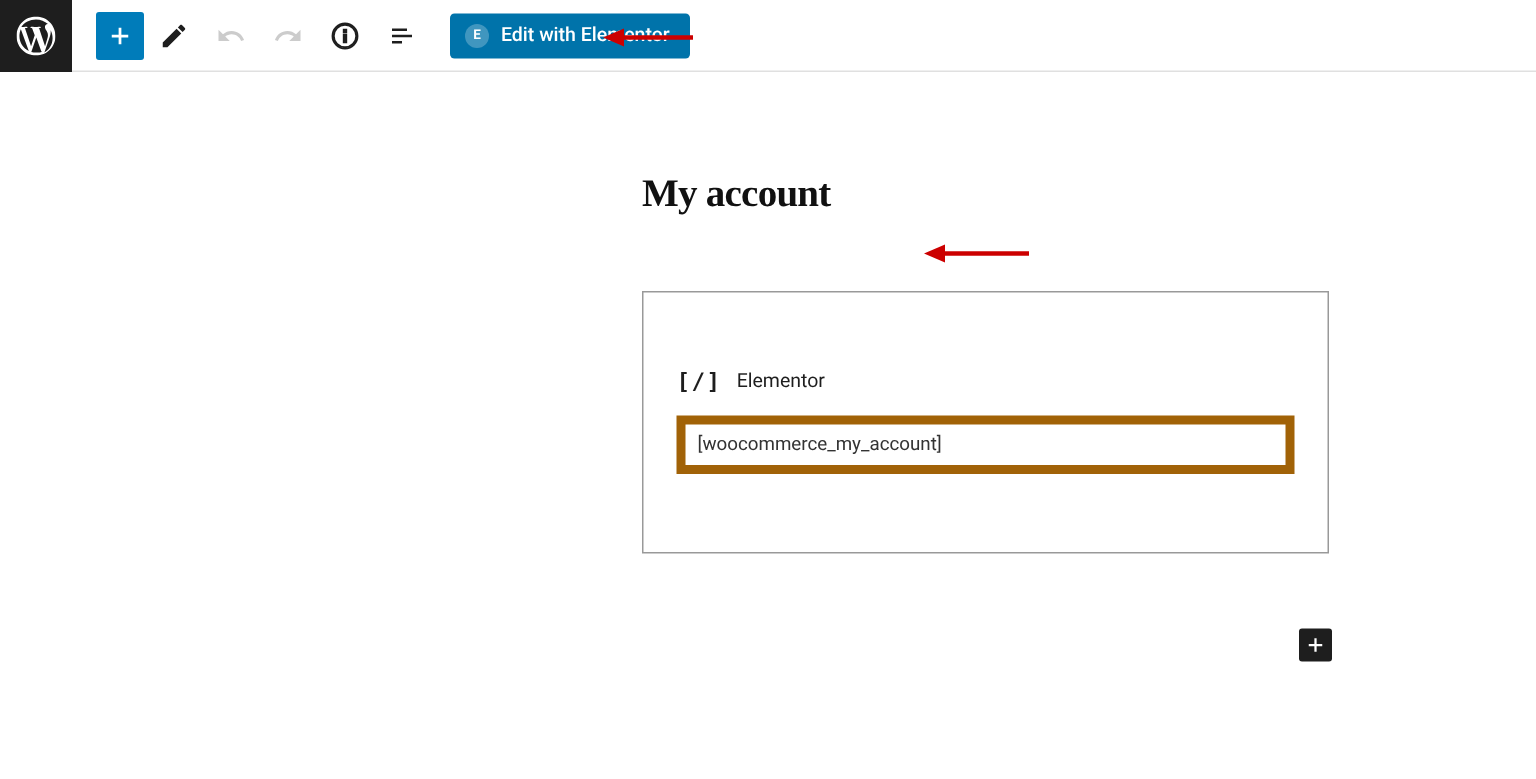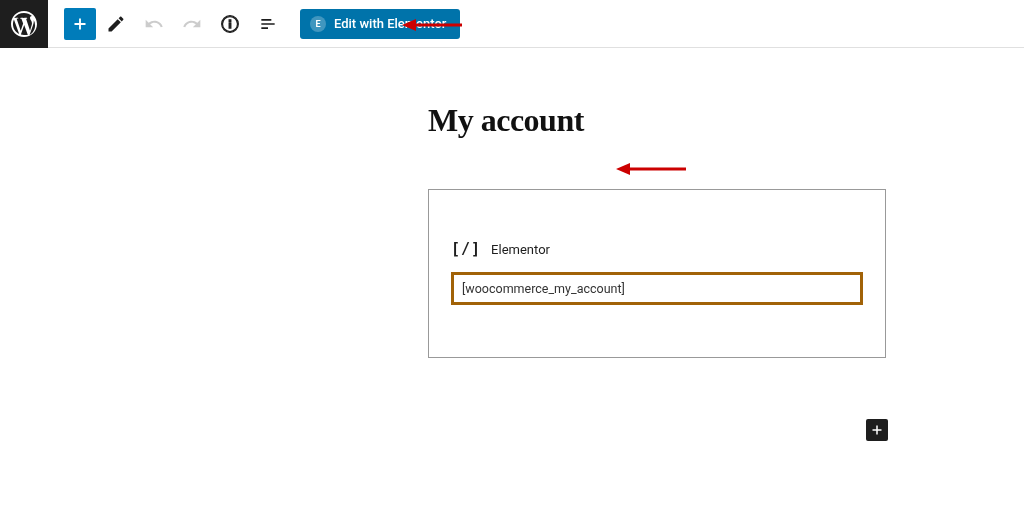--- a/index.html
+++ b/index.html
@@ -11,26 +11,26 @@
     .add-button { width: 32px; height: 32px; background: #007cba; display: flex; align-items: center; justify-content: center; cursor: pointer; border-radius: 2px; }
     .add-button svg { width: 22px; height: 22px; fill: #fff; }
     .tool-btn { width: 36px; height: 36px; display: flex; align-items: center; justify-content: center; cursor: pointer; color: #1e1e1e; }
     .tool-btn.disabled { color: #ccc; cursor: default; }
     .tool-btn svg { width: 20px; height: 20px; fill: currentColor; }
     .elementor-btn { margin-left: 12px; background: #0073aa; color: #fff; border-radius: 3px; padding: 7px 14px 7px 10px; font-size: 13px; display: flex; align-items: center; gap: 8px; cursor: pointer; font-weight: 500; }
     .elementor-icon { width: 16px; height: 16px; border-radius: 50%; background: rgba(255,255,255,0.25); display: inline-flex; align-items: center; justify-content: center; font-size: 9px; font-weight: bold;}
     .arrow1 { position: absolute; left: 402px; top: 17px; }
     .arrow2 { position: absolute; left: 616px; top: 113px; }
     .editor-area { padding-top: 54px; position: relative; }
-    .page-title { font-family: Georgia, "Times New Roman", serif; font-size: 32px; font-weight: 700; color: #111; margin-left: 428px; letter-spacing: -0.5px; }
+    .page-title { font-family: Georgia, "Times New Roman", serif; font-size: 26px; font-weight: 700; color: #111; margin-left: 428px; letter-spacing: -0.5px; margin-top: 12px; }
     .block-wrap { width: 458px; margin-left: 428px; margin-top: 50px; border: 1px solid #999; padding: 26px 22px 52px 22px; position: relative; }
     .block-header { display: flex; align-items: center; gap: 10px; margin-bottom: 14px; margin-top: 24px;}
     .shortcode-icon { font-family: monospace; font-size: 15px; font-weight: 600; color: #1e1e1e; letter-spacing: 1px;}
     .block-label { font-size: 13px; color: #1e1e1e; }
-    .shortcode-input { width: 100%; border: 3px solid #a16207; padding: 6px 8px; font-size: 12.5px; color: #333; font-family: inherit; }
+    .shortcode-input { width: 100%; border: 6px solid #a16207; padding: 6px 8px; font-size: 12.5px; color: #333; font-family: inherit; }
     .add-block-btn { position: absolute; left: 866px; top: 371px; width: 22px; height: 22px; background: #1e1e1e; display: flex; align-items: center; justify-content: center; cursor: pointer; border-radius: 2px;}
     .add-block-btn svg { width: 18px; height: 18px; fill: #fff; }
   </style>
 </head>
 <body>
 
 <div class="toolbar">
   <div class="wp-logo">
     <svg viewBox="0 0 20 20">
         <path d="M10 0C4.48 0 0 4.48 0 10s4.48 10 10 10 10-4.48 10-10S15.52 0 10 0zM1.5 10c0-1.23.26-2.4.74-3.45L6.3 17.7C3.46 16.33 1.5 13.39 1.5 10zm8.5 8.5c-.83 0-1.64-.12-2.4-.35l2.55-7.4 2.61 7.15c.2.05.3.1.5.15-.83.3-1.71.45-2.66.45h-.6zm1.17-12.5c.51-.03 1-.08 1-.08.45-.05.4-.72-.05-.69 0 0-1.38.11-2.27.11-.83 0-2.24-.11-2.24-.11-.45-.03-.5.67-.5.69 0 0 .43.05.9.08l1.33 3.65-1.87 5.6L4.35 6c.51-.3.97-.08 1-.08.45-.05.4-.72-.05-.69 0 0-1.38.11-2.27.11-.16 0-.35 0-.55-.01C4.03 2.97 6.82 1.5 10 1.5c2.37 0 4.52.9 6.13 2.39-.04 0-.08-.01-.12-.01-.83 0-1.42.72-1.42 1.5 0 .7.4 1.29.83 1.98.32.56.7 1.28.7 2.32 0 .72-.28 1.55-.64 2.72l-.84 2.8-3.04-9.2zM14.3 18.4l2.6-7.5c.48-1.2.65-2.17.65-3.03 0-.31-.02-.6-.06-.87.67 1.23 1.01 2.62 1.01 4.1 0 3.14-1.7 5.88-4.2 7.3z"></path>

